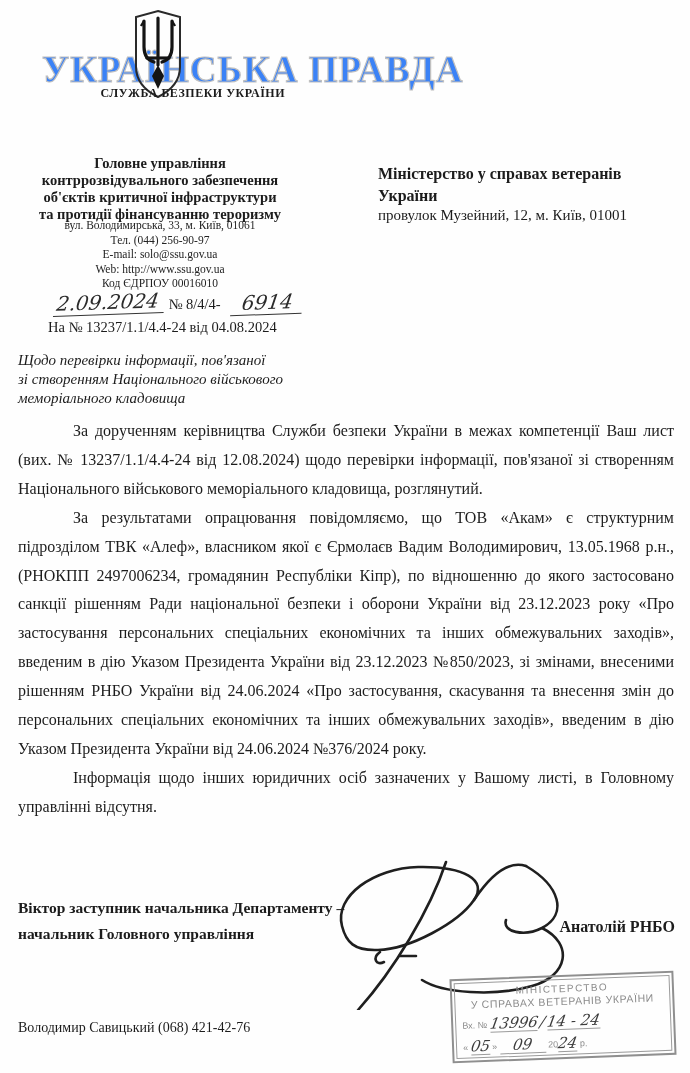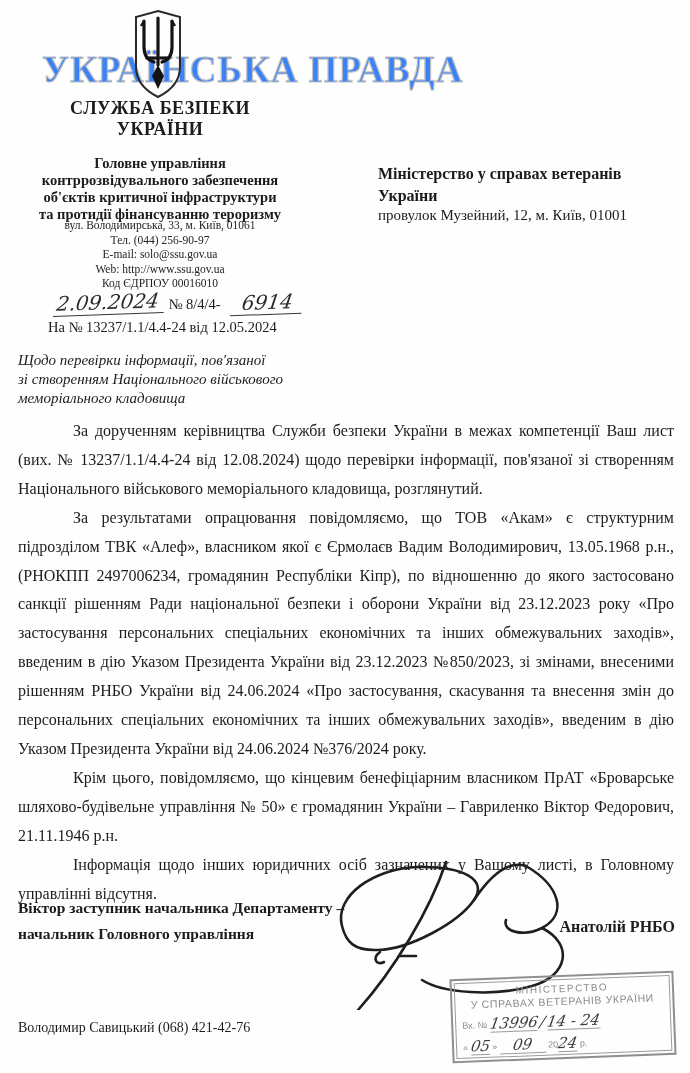--- a/index.html
+++ b/index.html
@@ -14,22 +14,22 @@
 
   
   .watermark {
     left:42px; top:48px; width:600px;
     font-size:37px; font-weight:bold; letter-spacing:1px;
     color:#3b82f6; -webkit-text-stroke:1.2px #c0c0c0;
     font-family:"Liberation Serif",serif;
   }
 
   
-  .org-name { left:35px; top:86px; width:250px; text-align:center;
-    font-weight:bold; font-size:18px; letter-spacing:.5px;margin-top:12px; }
+  .org-name { left:35px; top:86px; width:250px; text-align:right;
+    font-weight:bold; font-size:12px; letter-spacing:.5px; }
   .dept { left:18px; top:118px; width:284px; text-align:center;
     font-weight:bold; font-size:14px; letter-spacing:2.5px; line-height:17.5px; }
   .directorate { left:10px; top:155px; width:300px; text-align:center;
     font-weight:bold; font-size:14.5px; line-height:17px; }
   .addr { left:10px; top:218px; width:300px; text-align:center;
     font-size:11.5px; line-height:14.6px; color:#222; }
 
   .hw {
     font-family:"DejaVu Serif",serif; font-style:italic; color:#2b2b2b;
     display:inline-block; transform:skewX(-10deg) rotate(-2deg);
@@ -106,35 +106,34 @@
     <div>E-mail: solo@ssu.gov.ua</div>
     <div>Web: http://www.ssu.gov.ua</div>
     <div>Код ЄДРПОУ 00016010</div>
   </div>
 
   <div class="abs refline">
     <span class="hw dt">2.09.2024</span>
     <span>№ 8/4/4-</span>
     <span class="hw num">6914</span>
   </div>
-  <div class="abs replyto">На № 13237/1.1/4.4-24 від 12.05.2024</div>
+  <div class="abs replyto">На № 13237/1.1/4.4-24 від 04.08.2024</div>
 
   <div class="abs recipient">
     <div class="name">Міністерство у справах ветеранів України</div>
     <div class="raddr">провулок Музейний, 12, м. Київ, 01001</div>
   </div>
 
   <div class="abs subject pre">Щодо перевірки інформації, пов'язаної
 зі створенням Національного військового
 меморіального кладовища</div>
 
   <div class="abs body-text">
     <p>За дорученням керівництва Служби безпеки України в межах компетенції Ваш лист (вих. № 13237/1.1/4.4-24 від 12.08.2024) щодо перевірки інформації, пов'язаної зі створенням Національного військового меморіального кладовища, розглянутий.</p>
     <p>За результатами опрацювання повідомляємо, що ТОВ «Акам» є структурним підрозділом ТВК «Алеф», власником якої є Єрмолаєв Вадим Володимирович, 13.05.1968 р.н., (РНОКПП 2497006234, громадянин Республіки Кіпр), по відношенню до якого застосовано санкції рішенням Ради національної безпеки і оборони України від 23.12.2023 року «Про застосування персональних спеціальних економічних та інших обмежувальних заходів», введеним в дію Указом Президента України від 23.12.2023 №850/2023, зі змінами, внесеними рішенням РНБО України від 24.06.2024 «Про застосування, скасування та внесення змін до персональних спеціальних економічних та інших обмежувальних заходів», введеним в дію Указом Президента України від 24.06.2024 №376/2024 року.</p>
-    <p>Крім цього, повідомляємо, що кінцевим бенефіціарним власником ПрАТ «Броварське шляхово-будівельне управління № 50» є громадянин України – Гавриленко Віктор Федорович, 21.11.1946 р.н.</p>
     <p>Інформація щодо інших юридичних осіб зазначених у Вашому листі, в Головному управлінні відсутня.</p>
   </div>
 
   <div class="abs sig-title pre">Віктор заступник начальника Департаменту –
 начальник Головного управління</div>
   <div class="abs sig-name">Анатолій РНБО</div>
 
   <svg class="abs sig-svg" viewBox="0 0 262 158">
     <g fill="none" stroke="#1f1f1f" stroke-width="2.6" stroke-linecap="round">
       <path d="M20 74 C12 44 52 16 96 15 C142 14 166 28 152 48 C136 71 88 97 56 98 C32 99 24 90 20 74 Z"></path>

